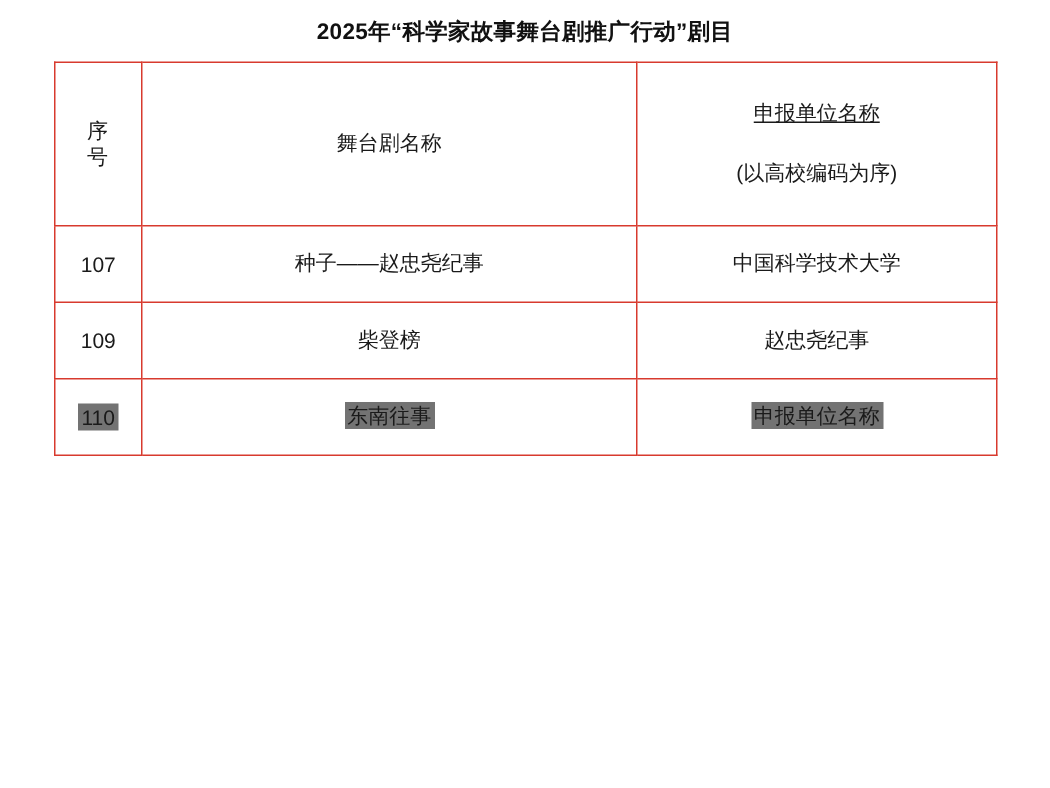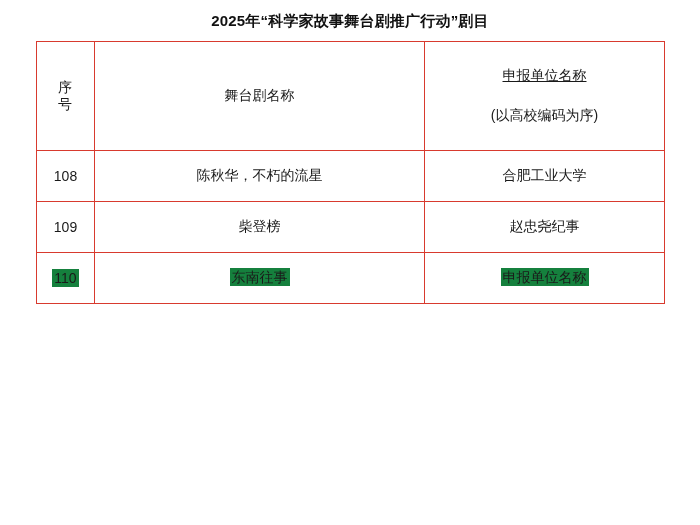--- a/index.html
+++ b/index.html
@@ -66,21 +66,21 @@
     margin-bottom: 22px;
     text-decoration: underline;
   }
   .head-unit-line2 {
     display: block;
   }
   .body-row td {
     height: 50px;
   }
   .hl-inline {
-    background: #15803d;
+    background: #737373;
     padding: 1px 2px;
   }
 </style>
 </head>
 <body>
 
 <div class="page">
 
   <div class="doc-title">2025年“科学家故事舞台剧推广行动”剧目</div>
 
@@ -97,26 +97,26 @@
             <span>序</span>
             <span>号</span>
           </td>
           <td>舞台剧名称</td>
           <td>
             <span class="head-unit-line1">申报单位名称</span>
             <span class="head-unit-line2">(以高校编码为序)</span>
           </td>
         </tr>
 
+        <tr class="body-row">
+          <td>107</td>
+          <td>种子——赵忠尧纪事</td>
+          <td>中国科学技术大学</td>
+        </tr>
 
-        <tr class="body-row">
-          <td>108</td>
-          <td>陈秋华，不朽的流星</td>
-          <td>合肥工业大学</td>
-        </tr>
 
         <tr class="body-row">
           <td>109</td>
           <td>柴登榜</td>
           <td>赵忠尧纪事</td>
         </tr>
 
         <tr class="body-row">
           <td><span class="hl-inline">110</span></td>
           <td><span class="hl-inline">东南往事</span></td>

